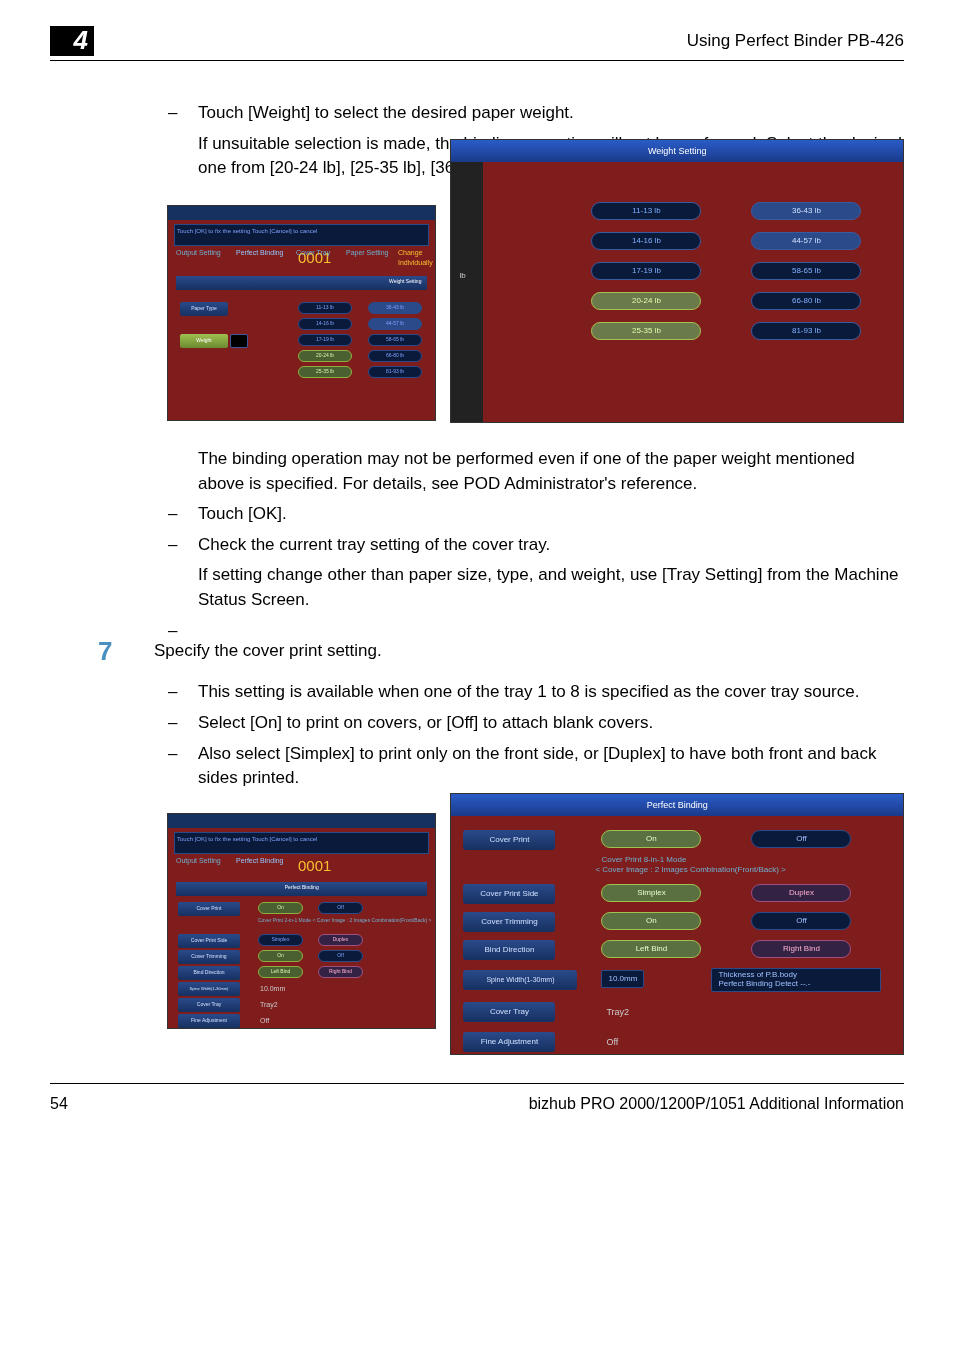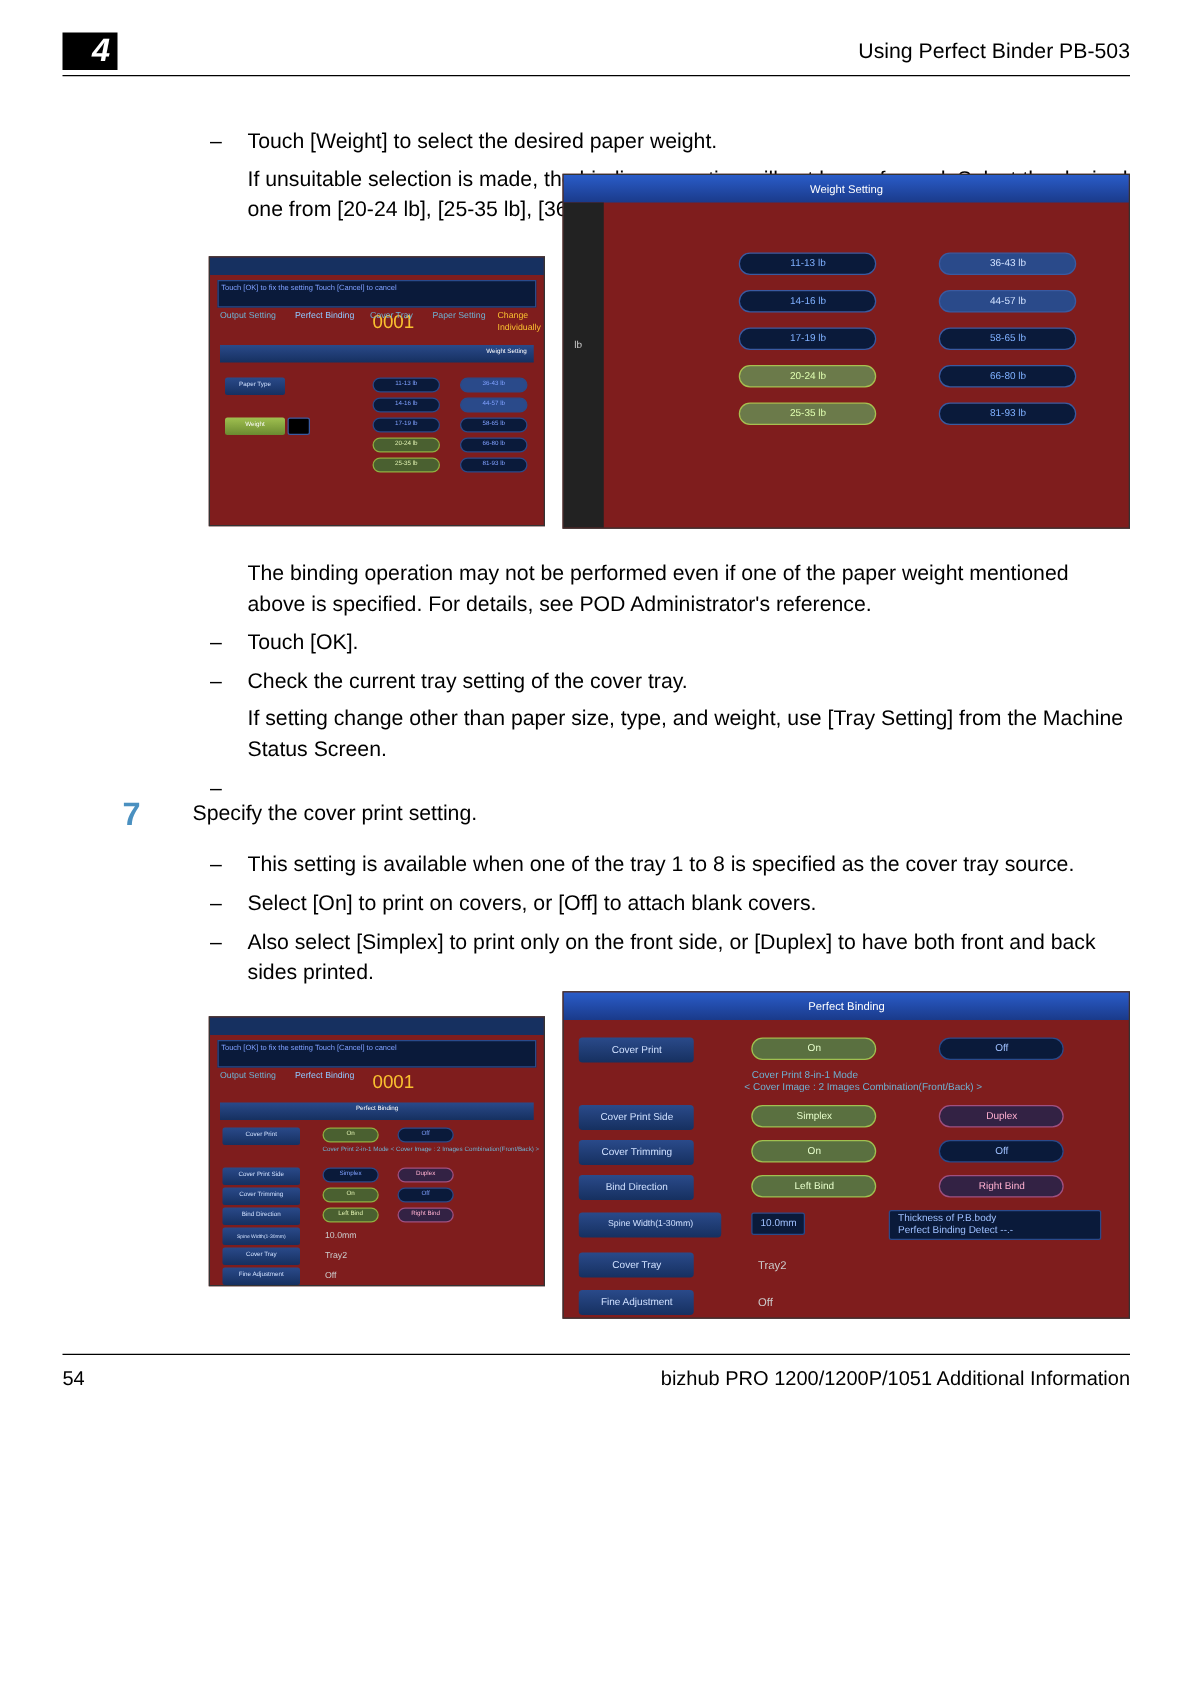--- a/index.html
+++ b/index.html
@@ -156,21 +156,21 @@
   .s1-hi { background:#2a4a8a; }
   .s1-side { position:absolute;height:14px;width:48px;background:linear-gradient(#2a4a8a,#163060);border-radius:2px;font-size:5px;color:#cfe0ff;display:flex;align-items:center;justify-content:center; }
   .s1-bar { position:absolute;top:70px;left:8px;right:8px;height:14px;background:linear-gradient(#2a4a8a,#163060);font-size:5px;color:#fff;text-align:right;padding:2px 6px; }
 </style>
 </head>
 <body>
 
 <div class="page">
   <div class="header-row">
     <div class="chapter-badge">4</div>
-    <div class="header-title">Using Perfect Binder PB-503</div>
+    <div class="header-title">Using Perfect Binder PB-426</div>
   </div>
   <hr class="hr">
 
   <div class="indent-block">
     <div class="para"><span class="dash-left">–</span><span>Touch [Weight] to select the desired paper weight.</span></div>
     <div class="para">If unsuitable selection is made, the binding operation will not be performed. Select the desired one from [20-24 lb], [25-35 lb], [36-43 lb], and [44-57 lb].</div>
   </div>
 
   <div class="screens-row">
 
@@ -299,15 +299,15 @@
       <div class="side-btn" style="top:208px;left:12px">Cover Tray</div>
       <div class="tiny-text" style="top:212px;left:155px;color:#ccc;font-size:9px">Tray2</div>
 
       <div class="side-btn" style="top:238px;left:12px">Fine Adjustment</div>
       <div class="tiny-text" style="top:242px;left:155px;color:#ccc;font-size:9px">Off</div>
     </div>
   </div>
 
   <div class="footer">
     <div>54</div>
-    <div>bizhub PRO 1200/1200P/1051 Additional Information</div>
+    <div>bizhub PRO 2000/1200P/1051 Additional Information</div>
   </div>
 </div>
 
 </body></html>

